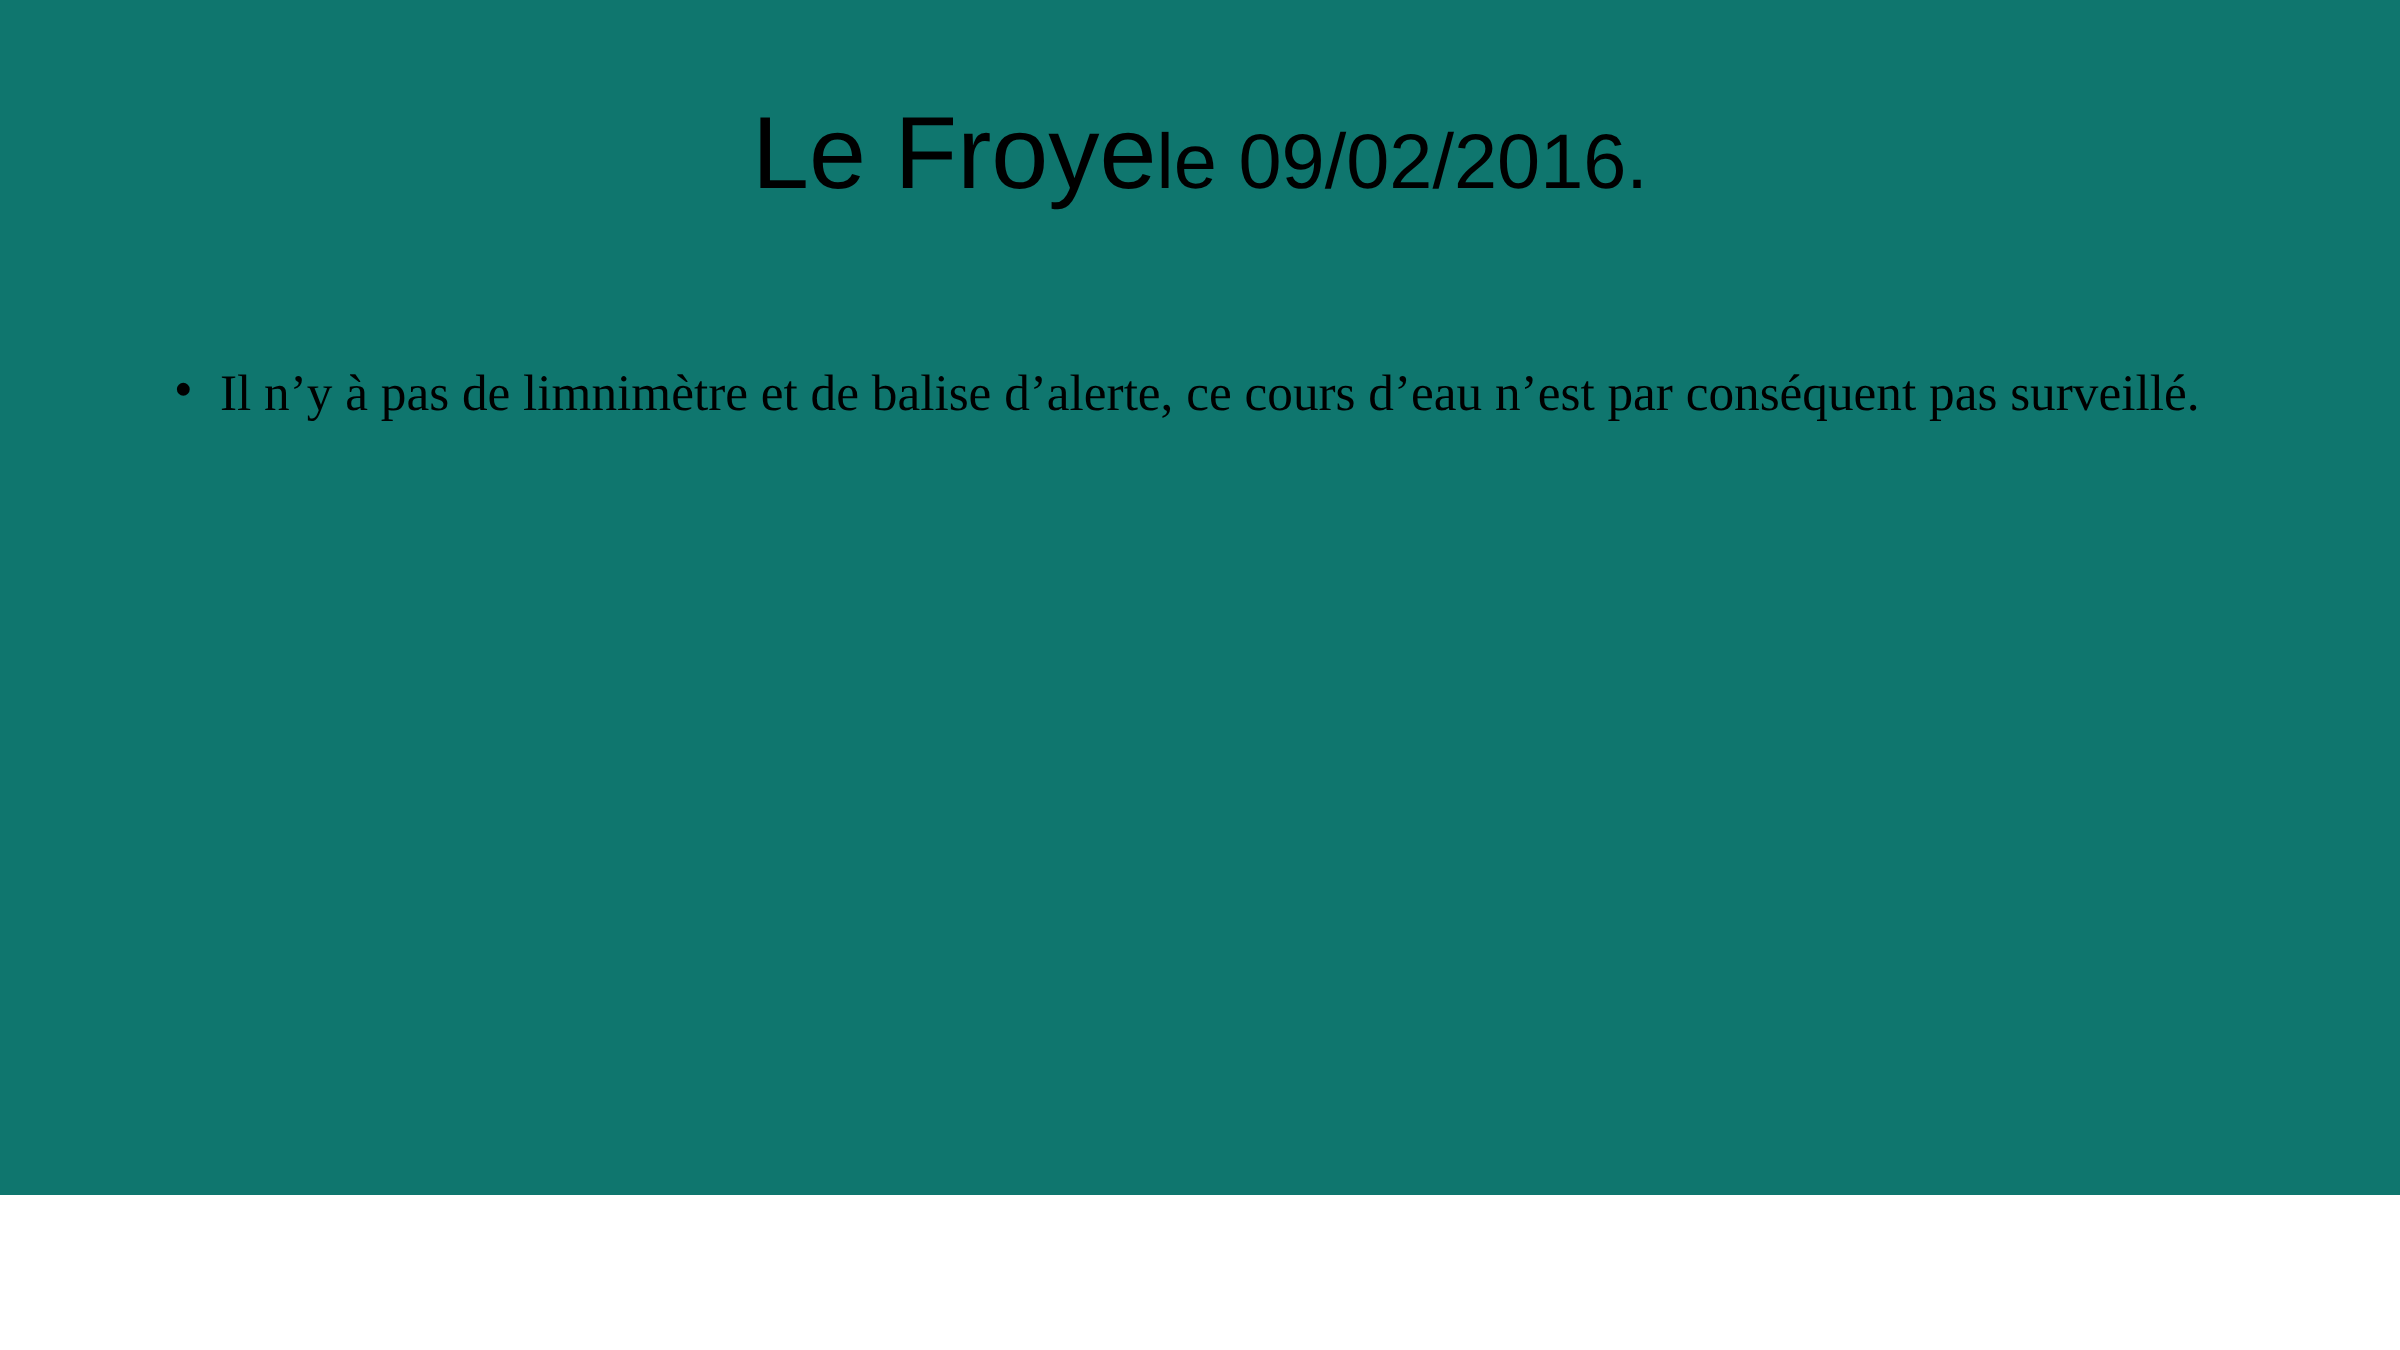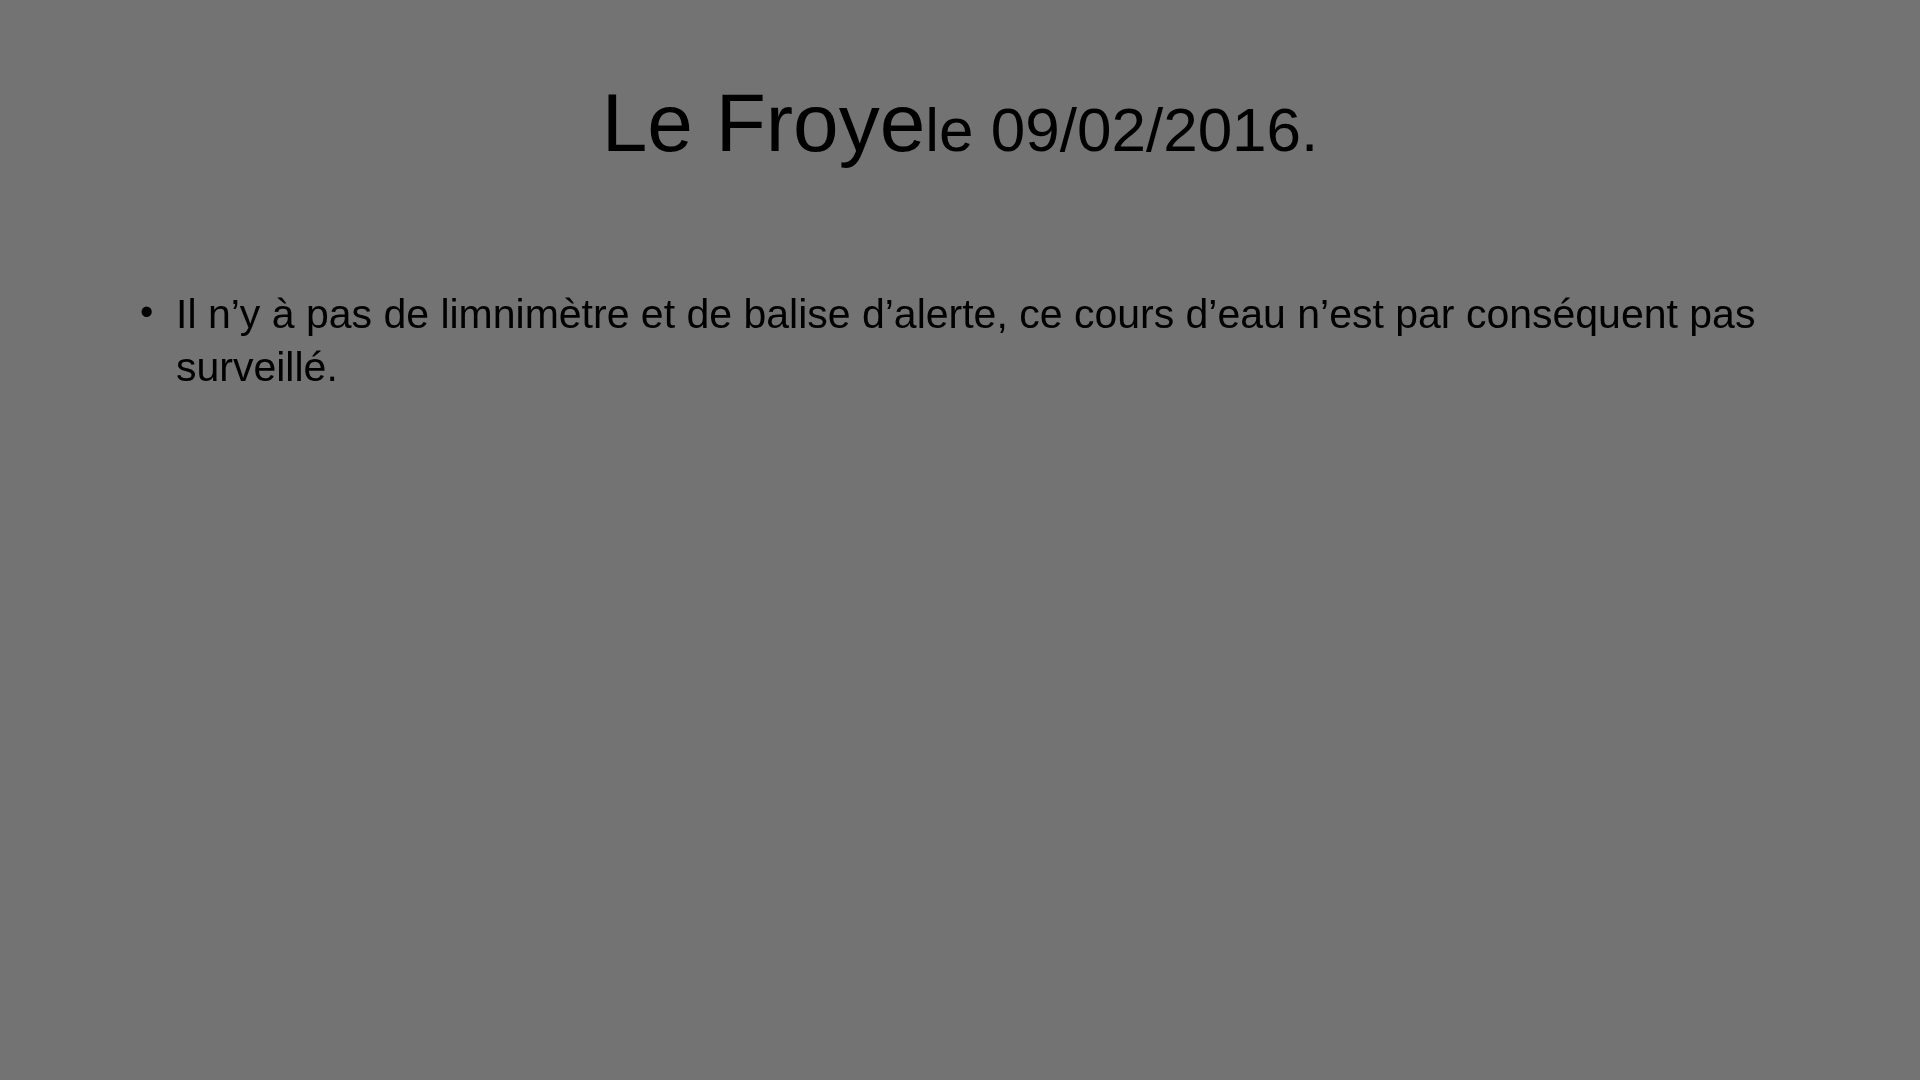--- a/index.html
+++ b/index.html
@@ -10,22 +10,22 @@
   body {
     width: 1920px;
     height: 1080px;
     overflow: hidden;
     font-family: "Liberation Sans", sans-serif;
     color: #000000;
   }
   .slide {
     position: relative;
     width: 1920px;
-    height: 1080px;
-    background: #737373;
+    height: 956px;
+    background: #0f766e;
     box-sizing: border-box;
     padding-left: 30px;
   }
   .slide-title {
     position: absolute;
     left: 120px;
     top: 78px;
     width: 1680px;
     text-align: center;
     line-height: 1.1;
@@ -57,20 +57,21 @@
   .bullet-marker {
     flex: 0 0 auto;
     width: 36px;
     text-align: left;
     font-size: 38px;
     line-height: 1.3;
   }
   .bullet-text {
     flex: 1 1 auto;
     max-width: 1625px;
+    font-family: Liberation Serif, serif;
   }
 </style>
 </head>
 <body>
 
 <div class="slide">
 
   <div class="slide-title">
     <span class="title-main">Le Froye</span><span class="title-sub">le 09/02/2016.</span>
   </div>

